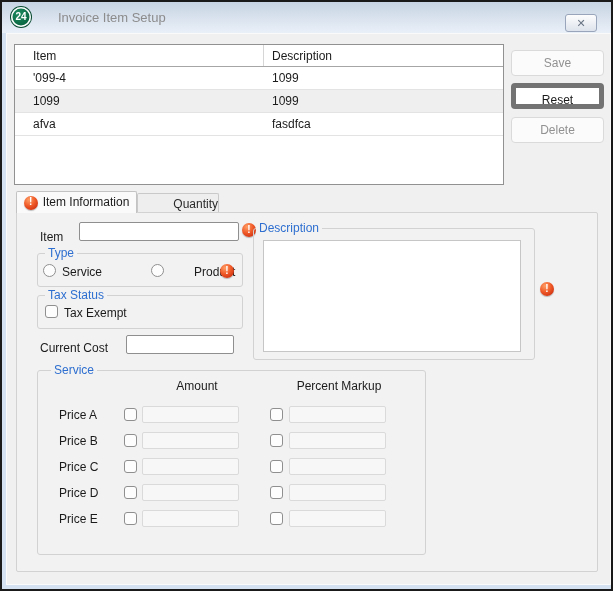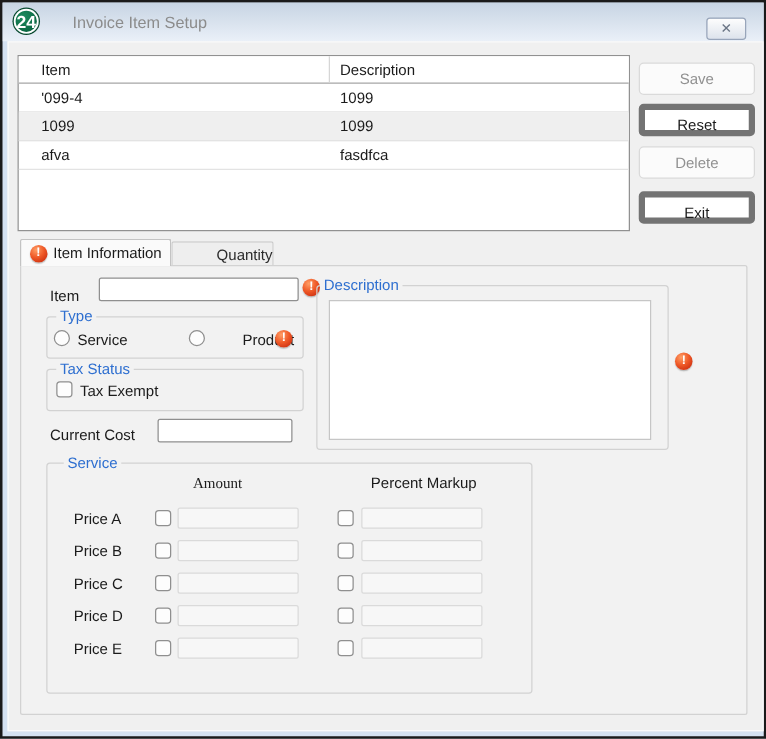--- a/index.html
+++ b/index.html
@@ -8,21 +8,21 @@
 
   .window { position:relative; width:613px; height:591px; border:2px solid #1a1a1a;
             background:#d4e1f1; overflow:hidden; }
 
   
   .titlebar { position:absolute; left:0; top:0; width:609px; height:31px;
               background:linear-gradient(#c7d4e3,#eaf0f8); }
   .app-icon { position:absolute; left:9px; top:5px; width:20px; height:20px; border-radius:50%;
               background:radial-gradient(circle at 38% 32%, #1d8a5e, #0c6b45 60%, #074e31);
               box-shadow:inset 0 0 0 1.5px #ffffff, 0 0 0 1px #0a4a30;
-              color:#fff; font-size:14px; font-weight:bold; line-height:20px; text-align:center; }
+              color:#fff; font-size:10px; font-weight:bold; line-height:20px; text-align:center; }
   .title-text { position:absolute; left:56px; top:8px; font-size:13px; color:#8c8c8c; }
   .close-btn { position:absolute; right:14px; top:12px; width:32px; height:18px;
                background:linear-gradient(#fdfdfd,#dde3ec); border:1px solid #98a5ba; border-radius:3px;
                color:#6a7585; font-size:11px; font-weight:bold; line-height:16px; text-align:center; cursor:default; }
 
   
   .client { position:absolute; left:4px; top:31px; width:605px; height:552px;
             background:#f0f0f0; border:1px solid #fafafa; }
 
   
@@ -103,21 +103,20 @@
       </div>
       <div class="tbl-row">
         <span class="col1">afva</span>
         <span class="col2">fasdfca</span>
       </div>
     </div>
 
     <div class="action-btn disabled" style="top:16px;">Save</div>
     <div class="action-btn enabled" style="top:49px;">Reset</div>
     <div class="action-btn disabled" style="top:83px;">Delete</div>
-    <div class="action-btn enabled" style="top:119px;">Exit</div>
 
     <div class="tab active">
       <span class="err-icon err-inline"></span>
       <span>Item Information</span>
     </div>
     <div class="tab inactive">Quantity Pricing</div>
 
     <div class="tab-page">
 
       <span class="lbl" style="left:23px; top:17px;">Item</span>
@@ -141,21 +140,21 @@
       <div class="groupbox" style="left:20px; top:82px; width:206px; height:34px;"></div>
       <span class="group-label" style="left:28px; top:75px;">Tax Status</span>
       <span class="checkbox" style="left:28px; top:92px;"></span>
       <span class="lbl" style="left:47px; top:93px;">Tax Exempt</span>
 
       <span class="lbl" style="left:23px; top:128px;text-align:center;">Current Cost</span>
       <input class="txt-input" style="left: 109px; top: 122px; width: 108px;">
 
       <div class="groupbox" style="left:20px; top:157px; width:389px; height:185px;"></div>
       <span class="group-label" style="left:34px; top:150px;">Service</span>
-      <span class="col-head" style="left:157px; top:166px;font-family:Liberation Serif, serif;">Amount</span>
+      <span class="col-head" style="left:180px; top:166px;">Amount</span>
       <span class="col-head" style="left:322px; top:166px;">Percent Markup</span>
 
       <span class="lbl" style="left:42px; top:195px;">Price A</span>
       <span class="checkbox" style="left:107px; top:195px;"></span>
       <span class="price-field" style="left:125px; top:193px;"></span>
       <span class="checkbox" style="left:253px; top:195px;"></span>
       <span class="price-field" style="left:272px; top:193px;"></span>
 
       <span class="lbl" style="left:42px; top:221px;">Price B</span>
       <span class="checkbox" style="left:107px; top:221px;"></span>

